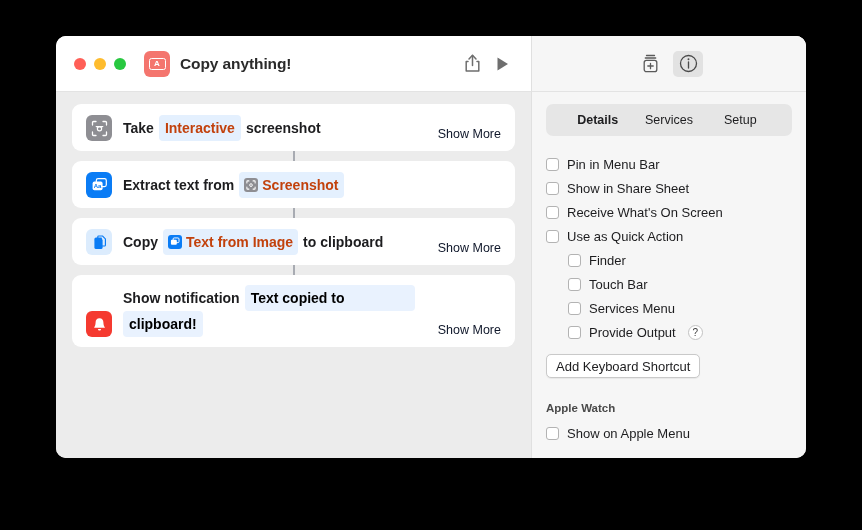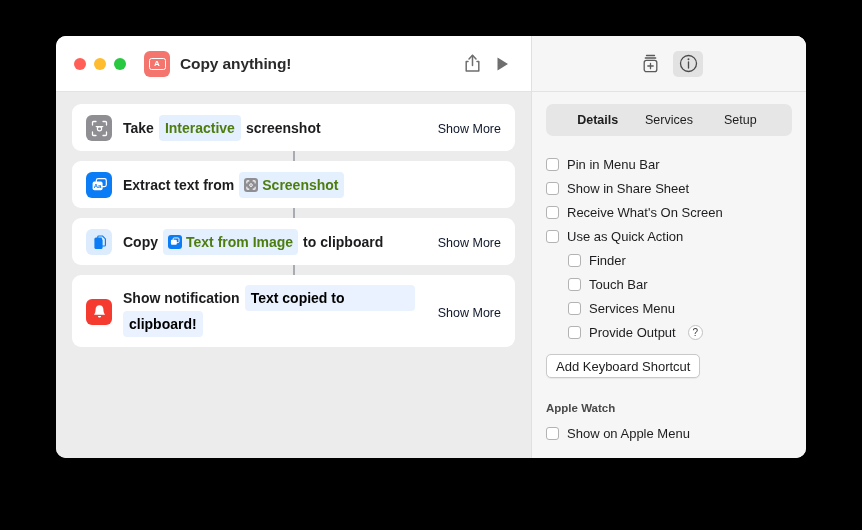--- a/index.html
+++ b/index.html
@@ -102,21 +102,21 @@
     background: #ececec;
     padding: 12px 16px;
     overflow: hidden;
     position: relative;
   }
   .action {
     background: #ffffff;
     border-radius: 9px;
     padding: 10px 14px;
     display: flex;
-    align-items: center;
+    align-items: flex-end;
     min-height: 44px;
     position: relative;
     z-index: 2;
   }
   .connector {
     width: 2px;
     height: 10px;
     background: #a8abb2;
     margin: 0 auto;
     position: relative;
@@ -150,21 +150,21 @@
     font-size: 14px;
     font-weight: bold;
     color: #1d1d1f;
     white-space: nowrap;
   }
   .token {
     display: inline-flex;
     align-items: center;
     gap: 4px;
     background: #e4f0fe;
-    color: #4d7c0f;
+    color: #c2410c;
     font-size: 14px;
     font-weight: bold;
     border-radius: 4px;
     padding: 1px 5px;
     white-space: nowrap;
   }
   .token.plain { background: #e4f0fe; padding: 1px 6px; }
   .token-ico {
     width: 14px; height: 14px;
     border-radius: 3px;

